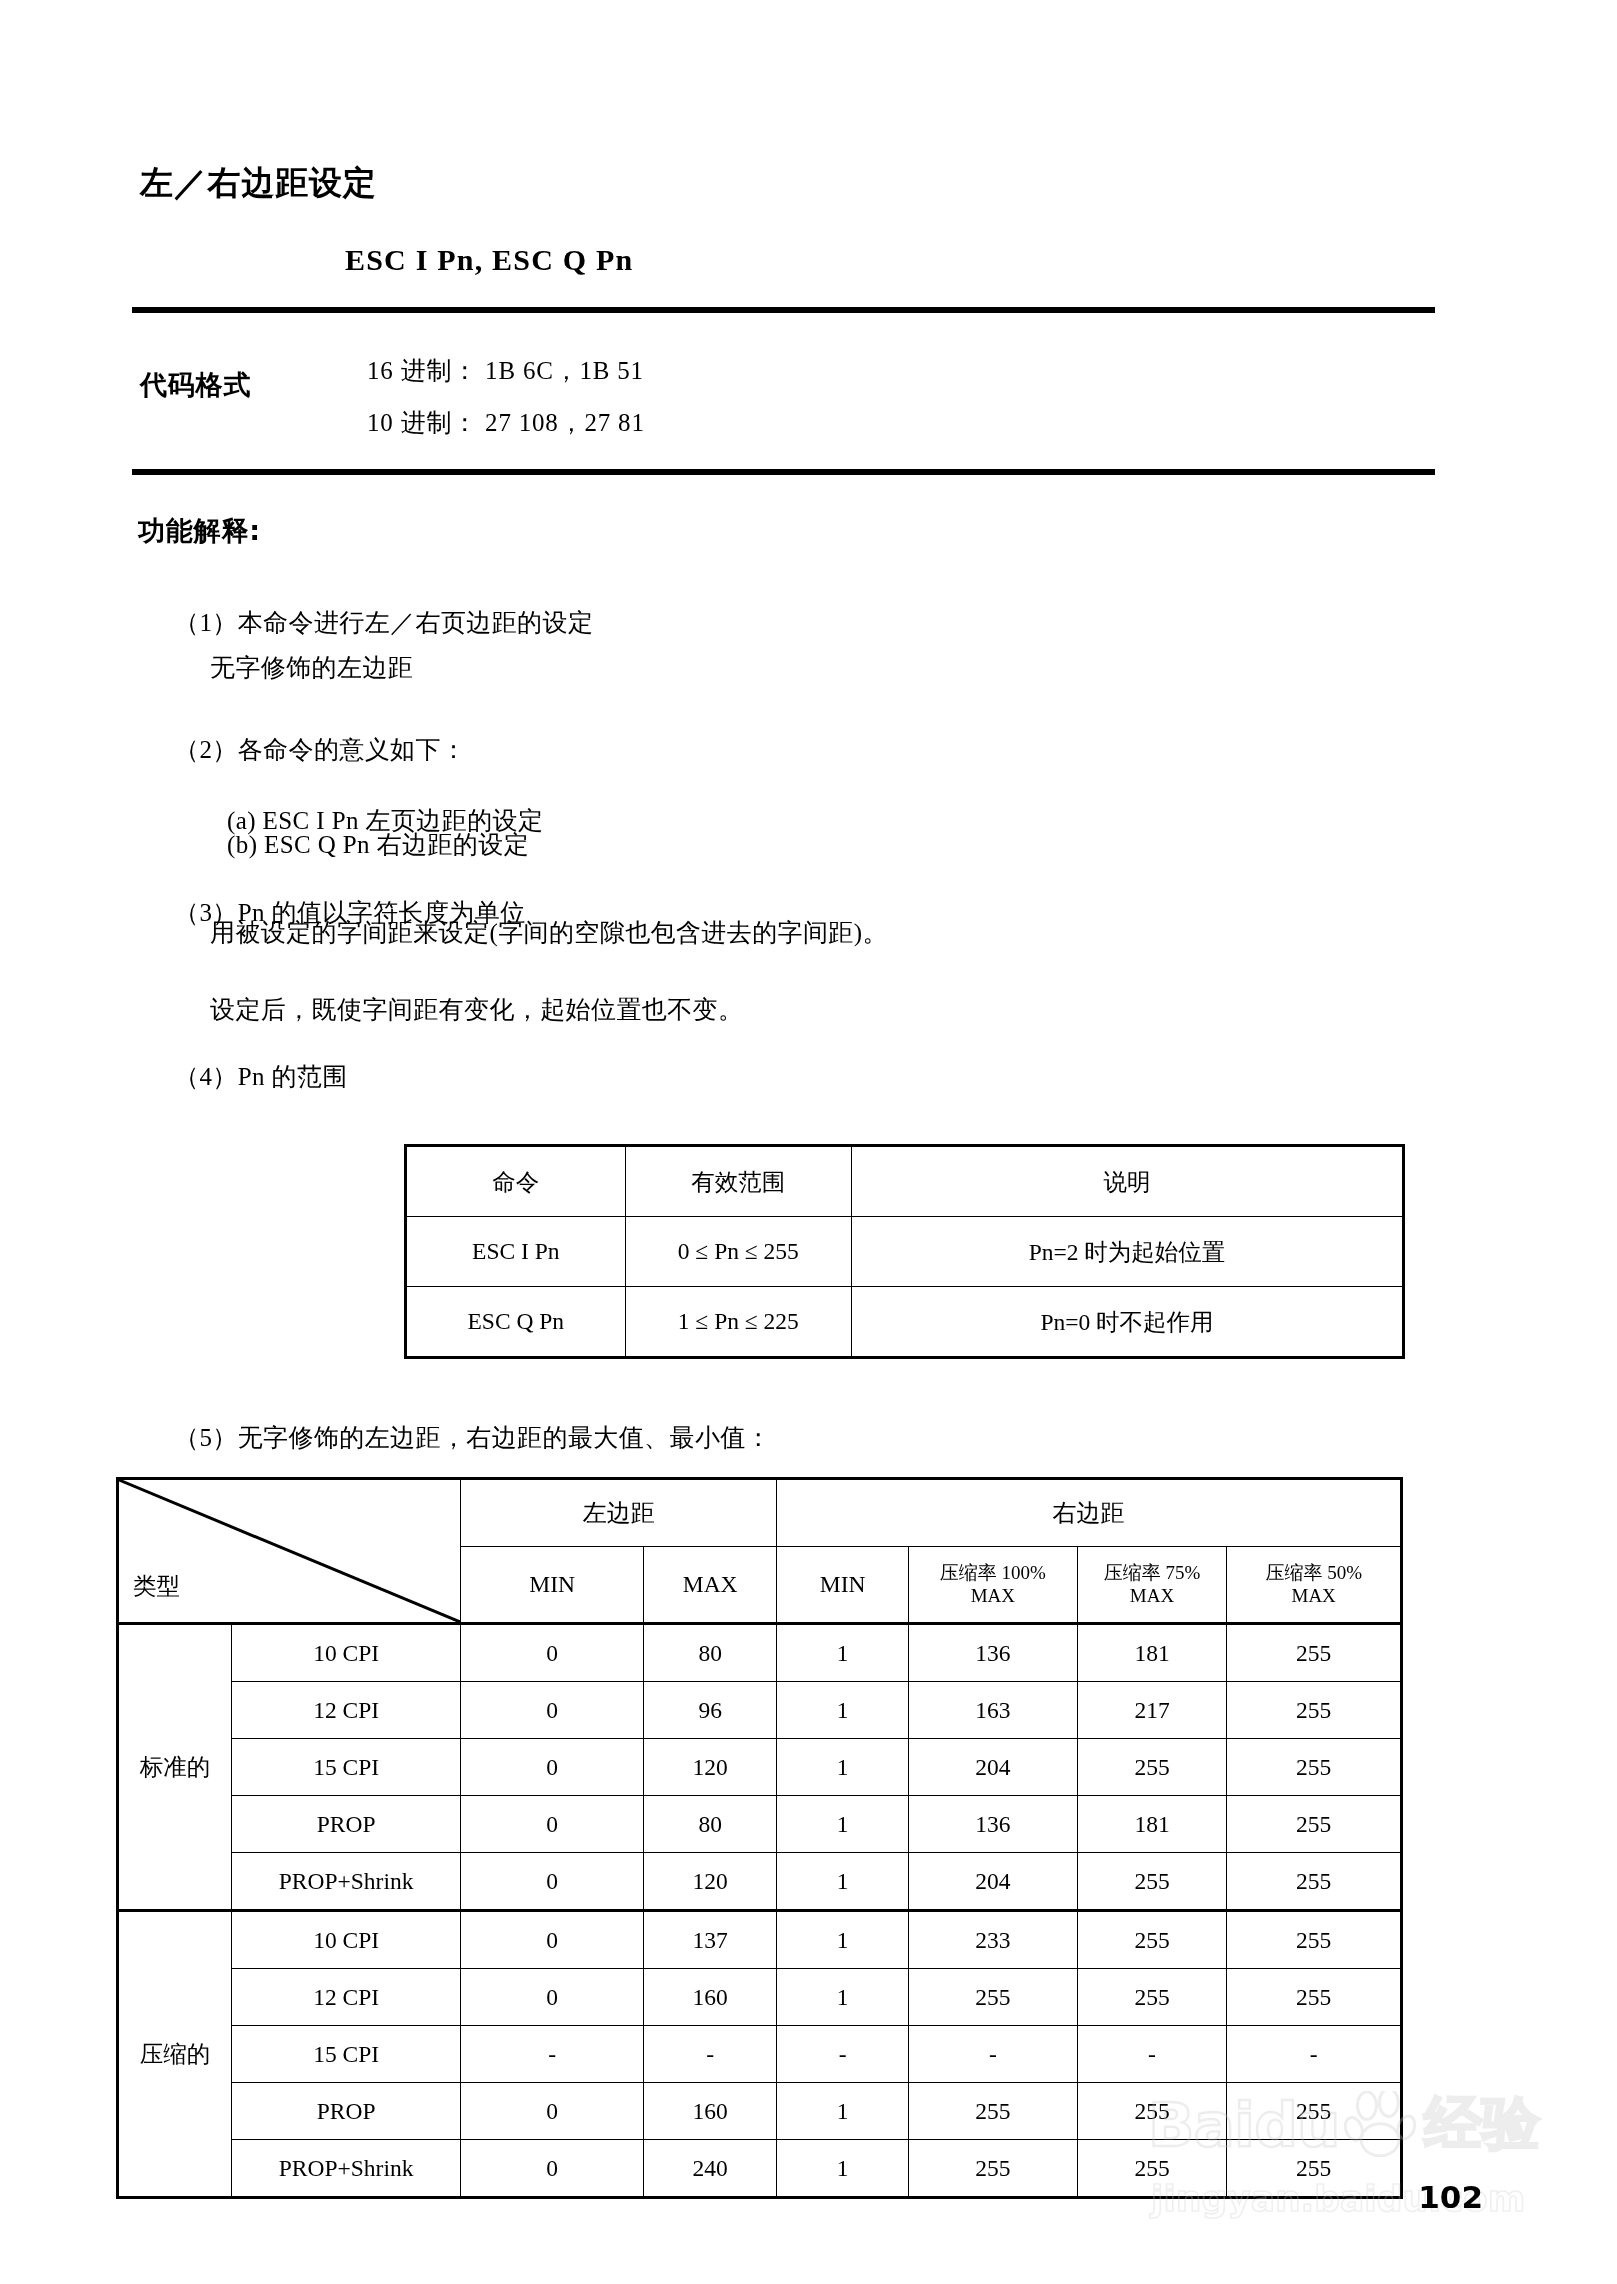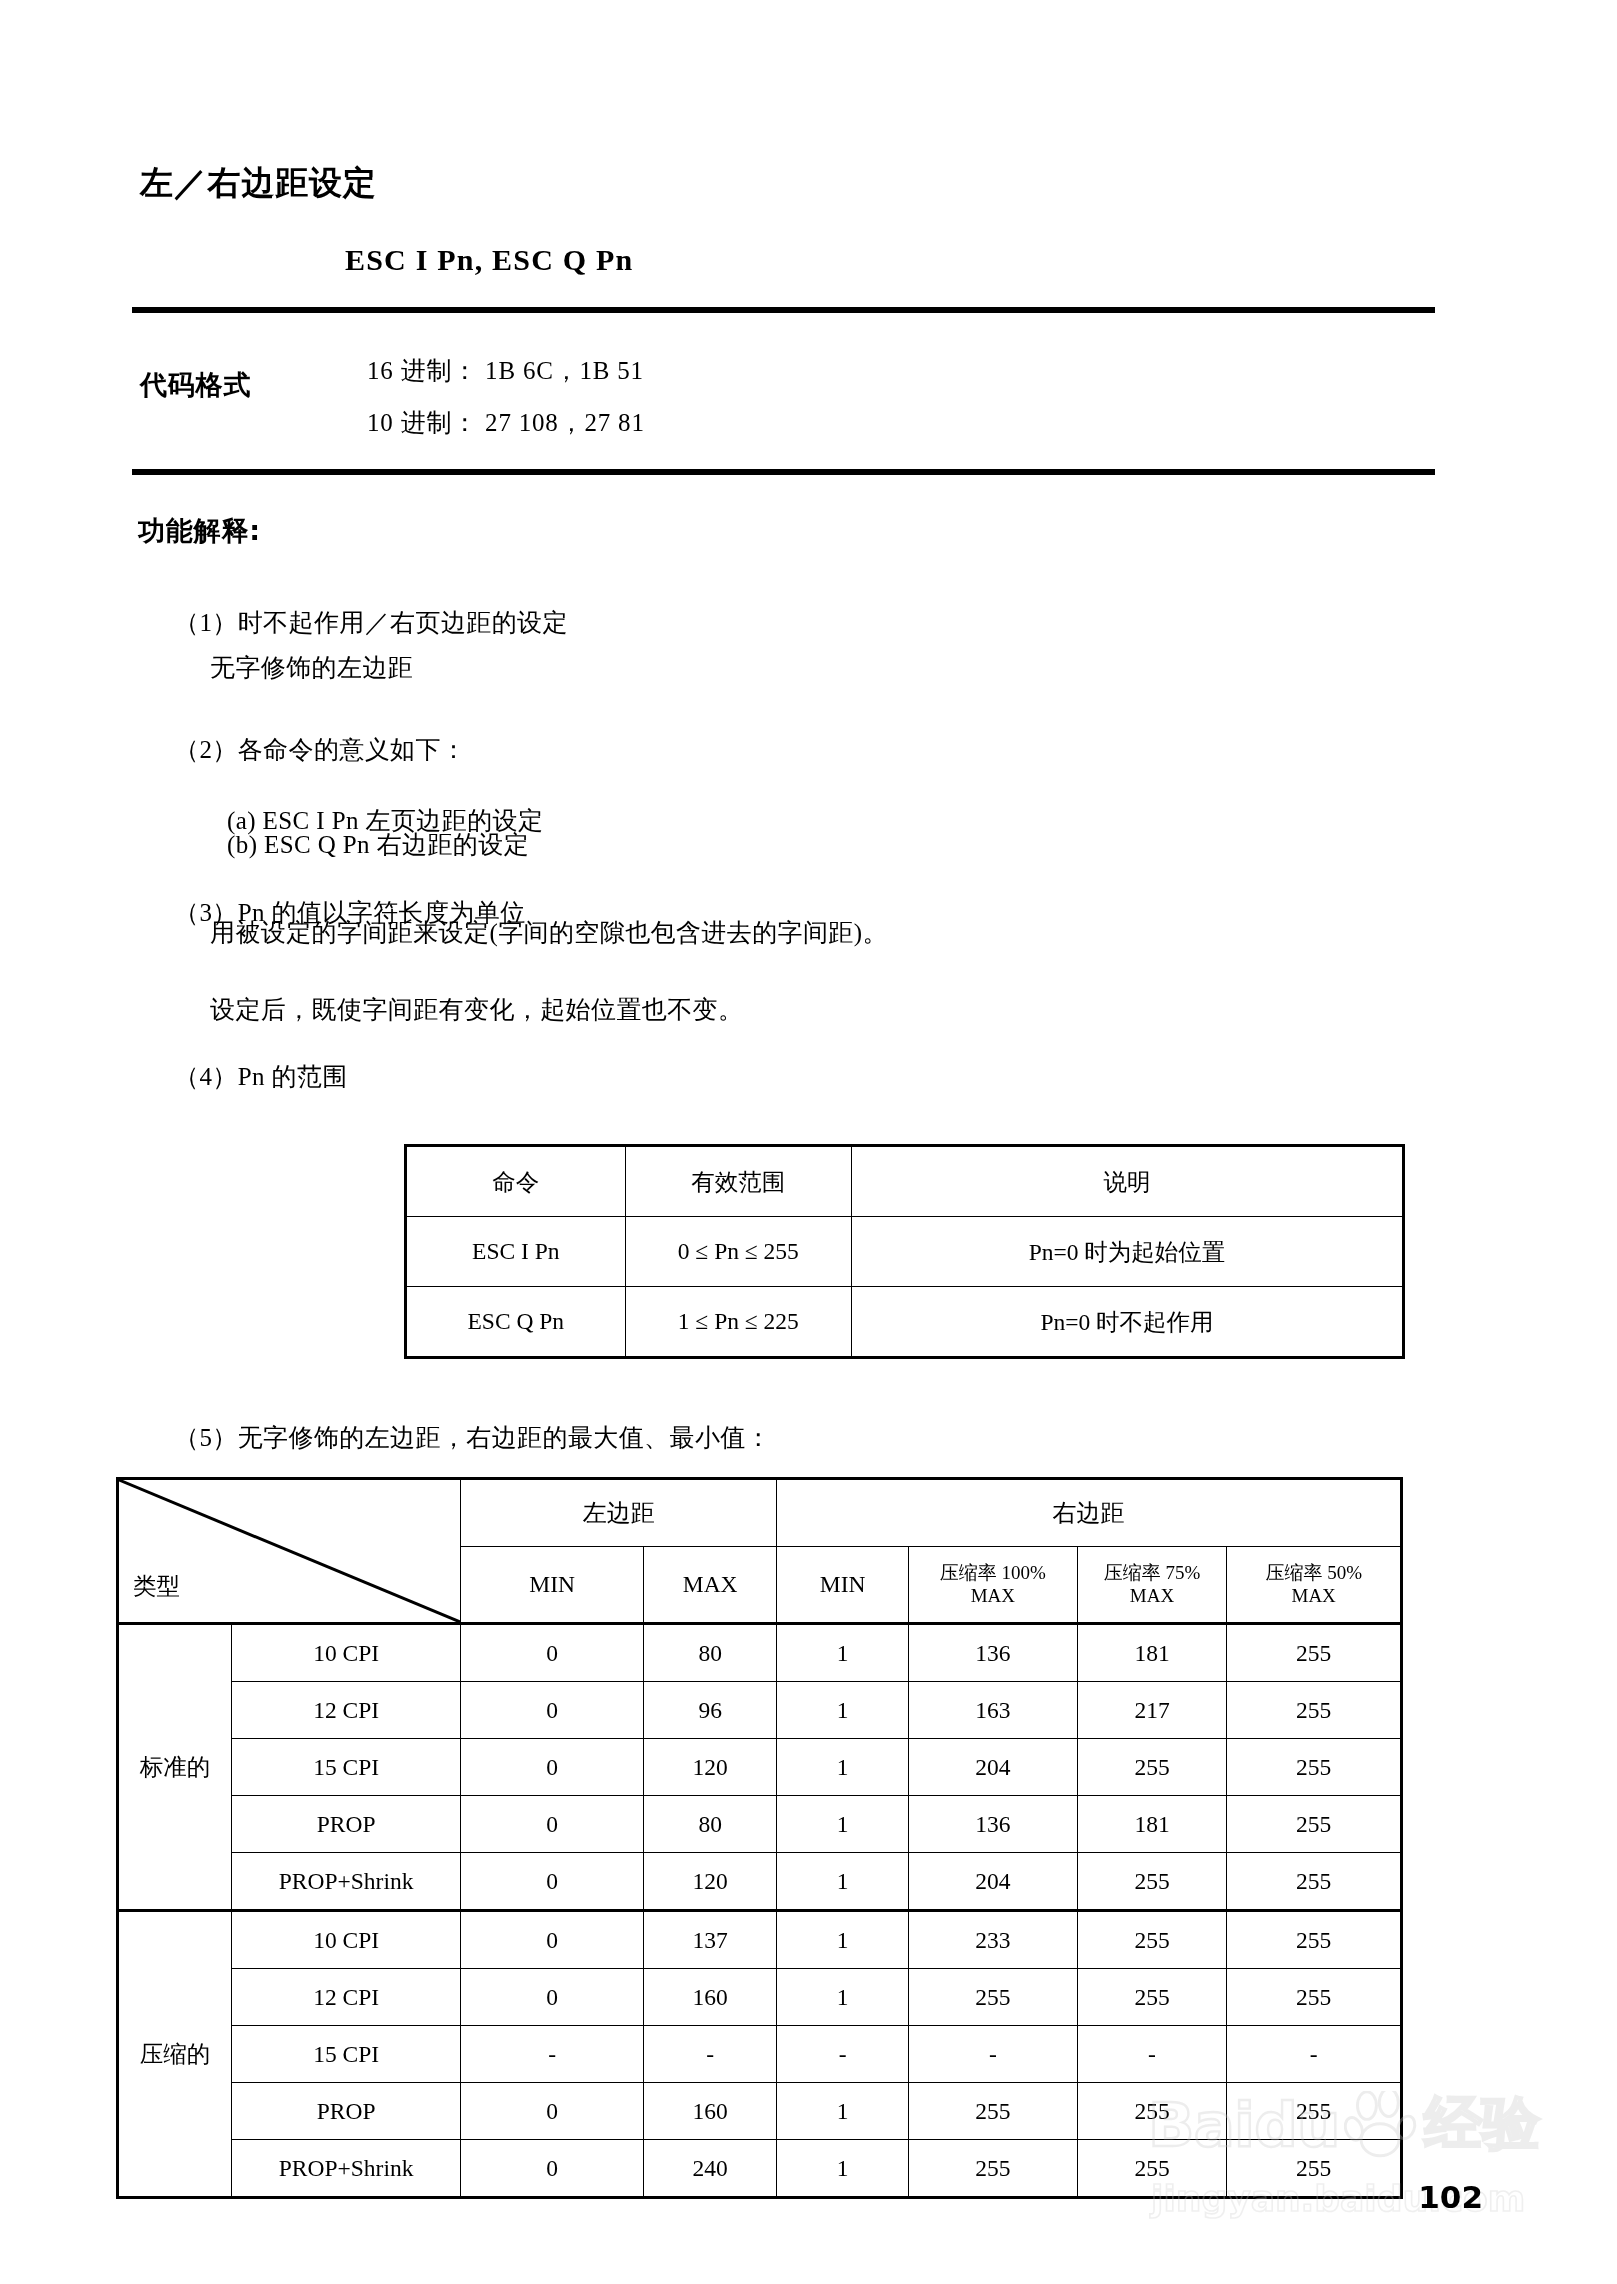--- a/index.html
+++ b/index.html
@@ -232,21 +232,21 @@
 
   <div class="codefmt-label">代码格式</div>
   <div class="codefmt-line codefmt-hex">16 进制： 1B  6C，1B  51</div>
   <div class="codefmt-line codefmt-dec">10 进制： 27  108，27  81</div>
 
   <div class="rule rule-2"></div>
 
   <div class="func-heading">功能解释:</div>
 
   <div class="para indent-0" style="top:610px;">
-    <span>（1）</span><span>时不起作用／右页边距的设定</span>
+    <span>（1）</span><span>本命令进行左／右页边距的设定</span>
   </div>
   <div class="para indent-1" style="top:655px;">无字修饰的左边距</div>
 
   <div class="para indent-0" style="top:737px;">
     <span>（2）</span><span>各命令的意义如下：</span>
   </div>
   <div class="para indent-2" style="top:785px;margin-top:23px;">(a)  ESC  I  Pn 左页边距的设定</div>
   <div class="para indent-2" style="top:832px;">(b)  ESC  Q  Pn 右边距的设定</div>
 
   <div class="para indent-0" style="top:900px;">
@@ -267,21 +267,21 @@
     <table id="range-table">
       <tbody>
           <tr>
         <td class="c-cmd">命令</td>
         <td class="c-range">有效范围</td>
         <td class="c-desc">说明</td>
       </tr>
       <tr>
         <td>ESC I Pn</td>
         <td>0 ≤ Pn ≤ 255</td>
-        <td>Pn=0 时为起始位置</td>
+        <td>Pn=2 时为起始位置</td>
       </tr>
       <tr>
         <td>ESC Q Pn</td>
         <td>1 ≤ Pn ≤ 225</td>
         <td>Pn=0 时不起作用</td>
       </tr>
     </tbody>
       </table>
   </div>
 

